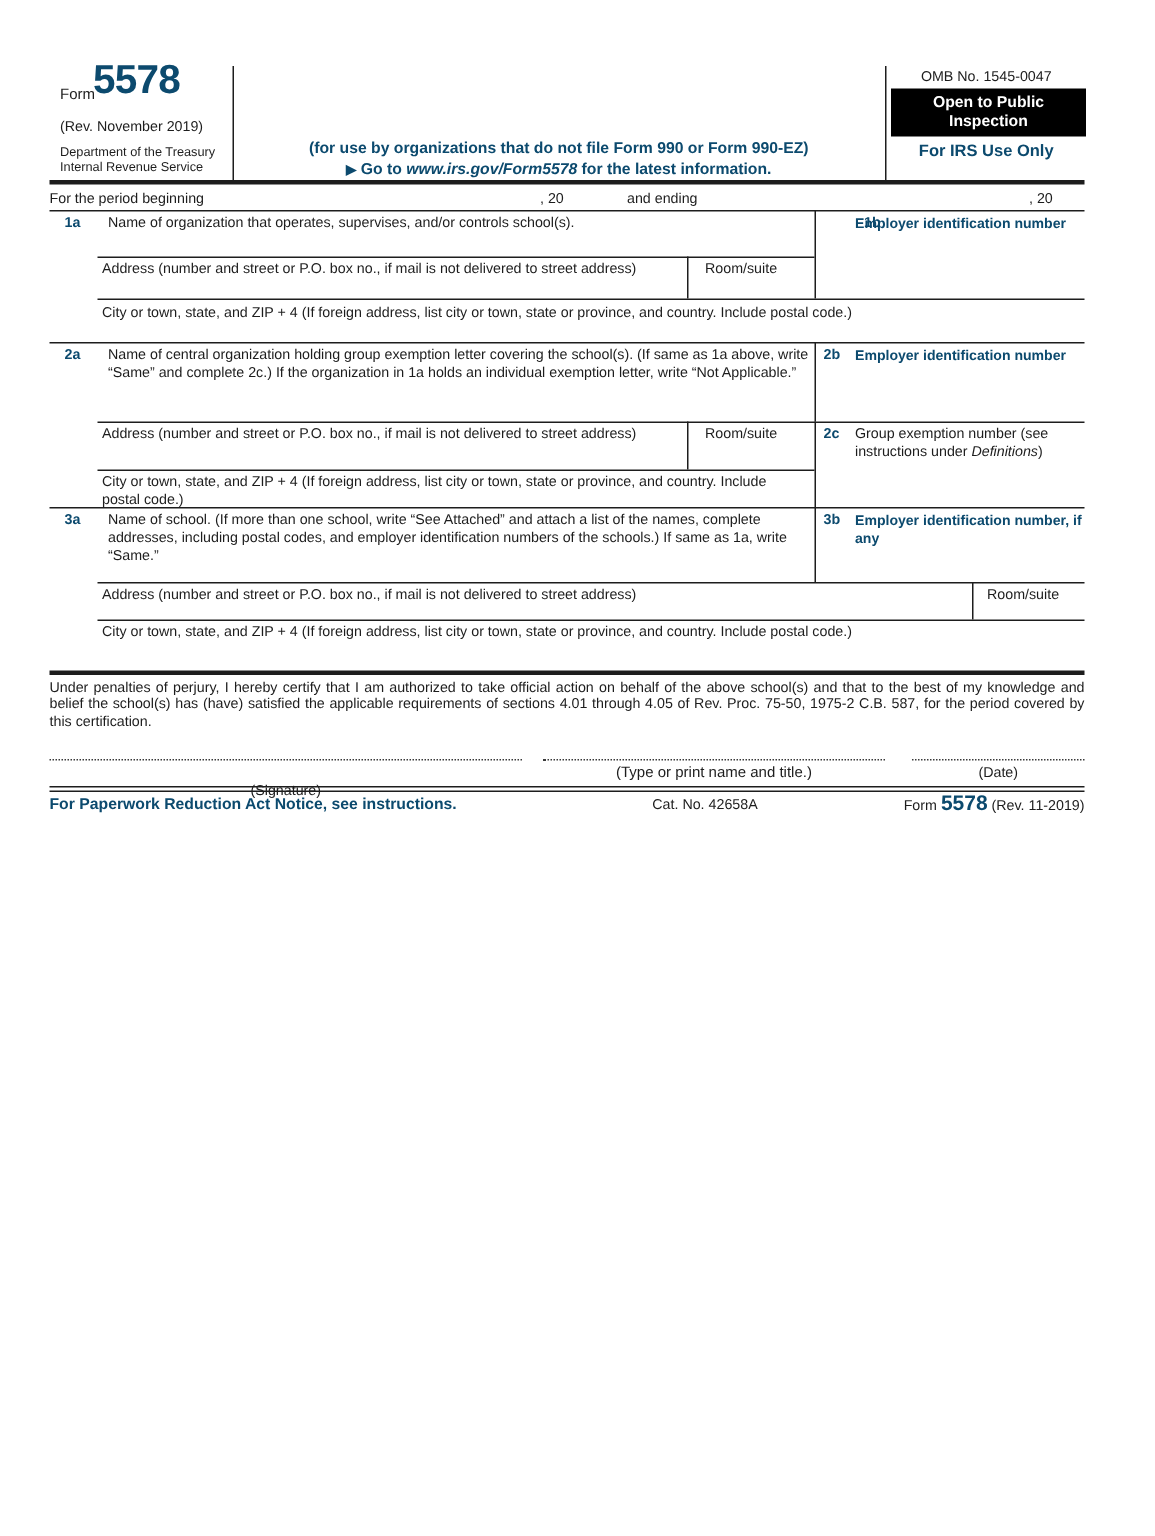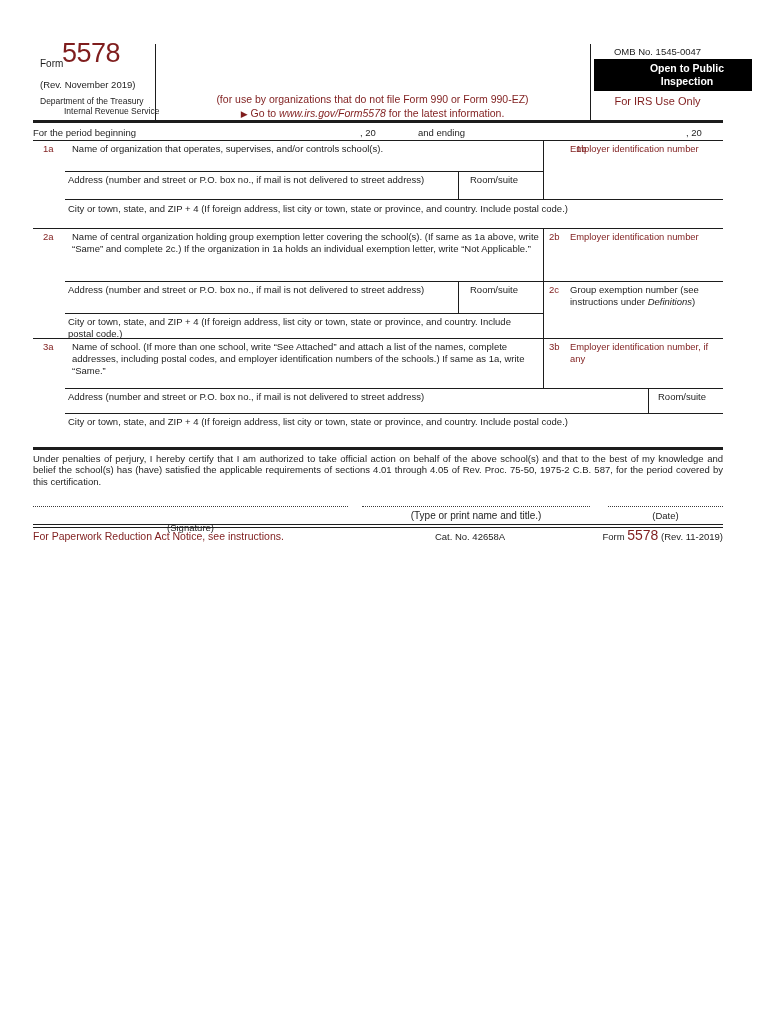--- a/index.html
+++ b/index.html
@@ -5,43 +5,43 @@
   html,body{margin:0;padding:0;background:#e9e9e9;}
   .page{
     position:relative;width:770px;height:1024px;background:#ffffff;
     font-family:"Liberation Sans",sans-serif;color:#1d1d1d;overflow:hidden;
     margin:0 auto;
   }
   .abs{position:absolute;}
   .hline,.vline{position:absolute;background:#1d1d1d;}
   .lbl{position:absolute;font-size:9.5px;line-height:12px;color:#1d1d1d;}
   .sm{font-size:8.5px;line-height:10px;}
-  .b{font-weight:normal;color:#7f1d1d;}
+  .b{font-weight:bold;color:#0c4a6e;}
   .i{font-style:italic;text-align:right;}
   .nowrap{white-space:nowrap;}
   .ctr{text-align:center;}
   .jst{text-align:justify;}
   .field{position:absolute;background:transparent;}
   .dotted{position:absolute;height:0;border-top:1.5px dotted #3a3a3a;}
   .badge{
     position:absolute;background:#000;color:#fff;display:flex;flex-direction:column;
-    align-items:center;justify-content:center;font-weight:bold;font-size:10.5px;line-height:13px;padding-left:28px;
+    align-items:center;justify-content:center;font-weight:bold;font-size:10.5px;line-height:13px;
   }
 </style>
 </head>
 <body>
 
 <div class="page">
 
   <div>
     <span class="lbl" style="left:40px;top:58px;font-size:10px;">Form</span>
     <span class="abs b" style="left:62px;top:40px;font-size:27px;line-height:27px;letter-spacing:-0.5px;">5578</span>
     <span class="lbl" style="left:40px;top:79px;">(Rev. November 2019)</span>
     <span class="lbl sm" style="left:40px;top:96px;">Department of the Treasury</span>
-    <span class="lbl sm" style="left:40px;top:106px;margin-left:24px;">Internal Revenue Service</span>
+    <span class="lbl sm" style="left:40px;top:106px;">Internal Revenue Service</span>
 
     <div class="vline" style="left:155px;top:44px;width:1px;height:77px;"></div>
 
     <div class="abs ctr" style="left:157px;top:48px;width:431px;">
       <div class="b" style="font-size:15px;line-height:17px;">
         <br>
       </div>
     </div>
     <div class="abs ctr b" style="left:157px;top:93px;width:431px;font-size:10.5px;">
       <span>(for use by organizations that do not file Form 990 or Form 990-EZ)</span>

